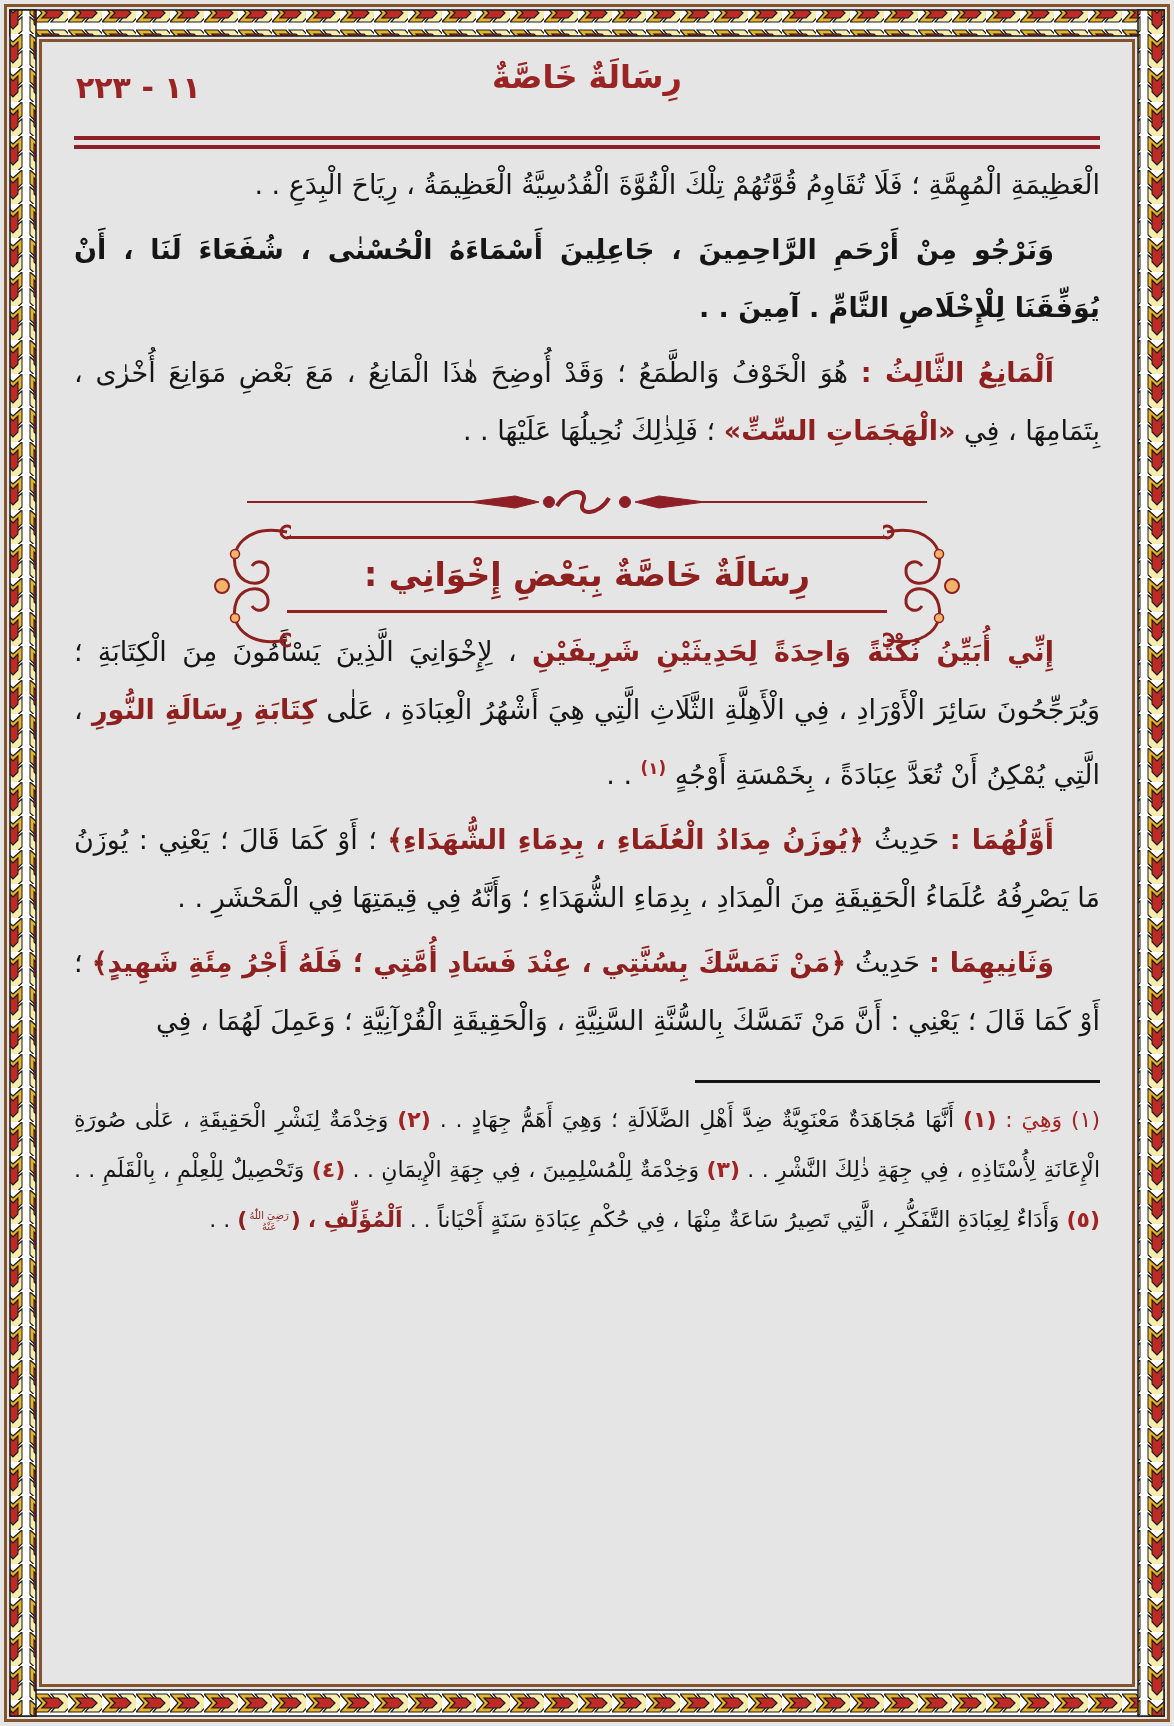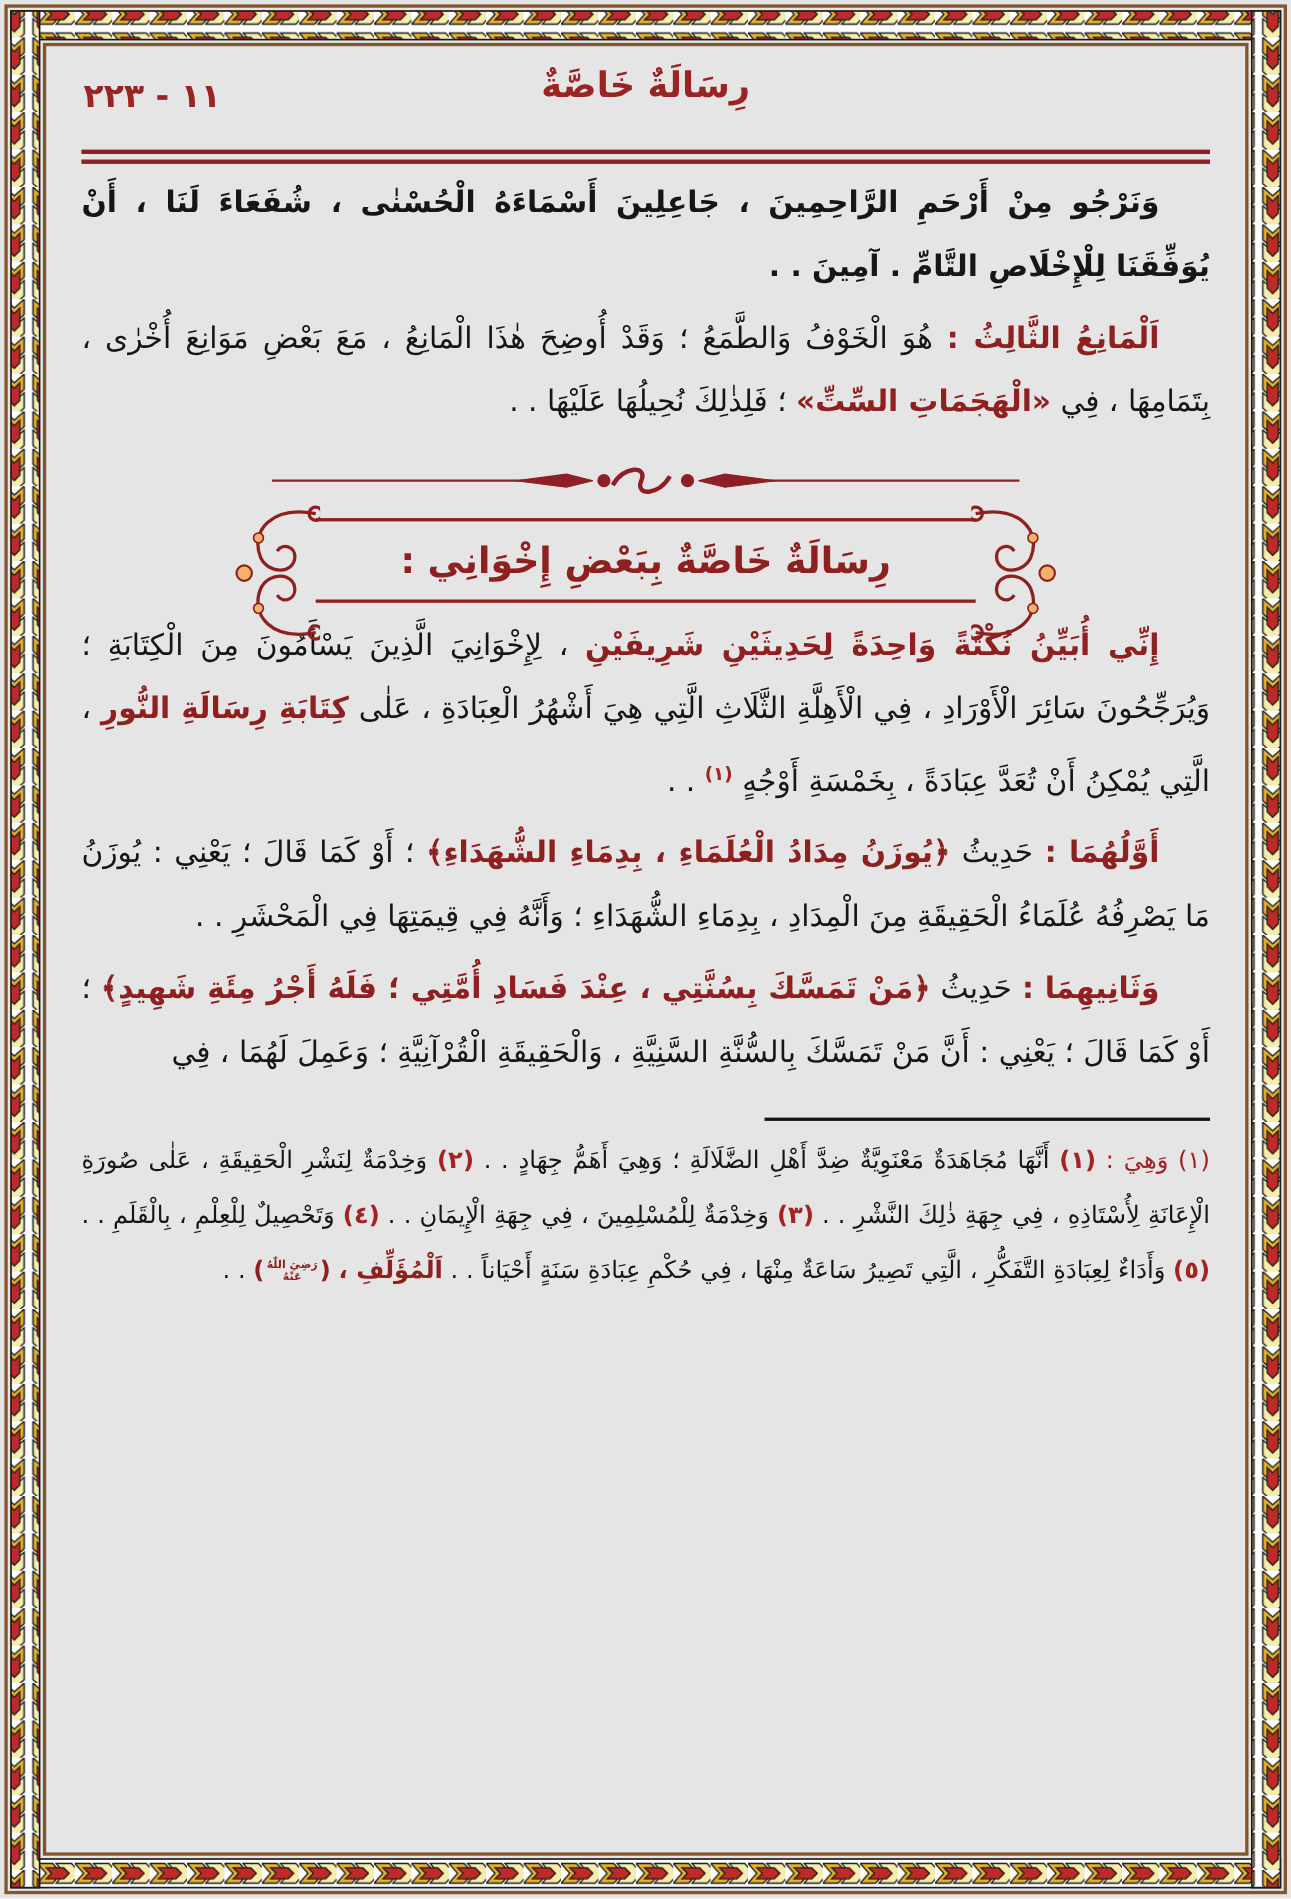--- a/index.html
+++ b/index.html
@@ -68,21 +68,21 @@
     margin:30px 0 12px auto;
   }
   .footnote{
     font-size:22px;line-height:50px;text-align:justify;color:#161616;margin:0;
   }
   .footnote .num{color:#a32222;font-weight:bold;}
   .footnote .lead{color:#a32222;font-weight:normal;}
   .author{color:#8e2020;font-weight:bold;}
   .seal{
     display:inline-block;text-align:center;vertical-align:middle;
-    font-size:10px;line-height:11px;color:#8e2020;font-weight:bold;margin:0 2px;
+    font-size:10px;line-height:11px;color:#8e2020;font-weight:normal;margin:0 2px;
   }
   .seal-paren{color:#8e2020;font-weight:bold;}
 </style>
 </head>
 <body>
 
 <div class="page">
 
   <svg class="frame-svg" width="1174" height="1726" viewBox="0 0 1174 1726" xmlns="http://www.w3.org/2000/svg">
     <defs>
@@ -110,20 +110,21 @@
   <div class="content">
 
     <div class="header">
       <div class="page-num">١١ - ٢٢٣</div>
       <div class="doc-title">رِسَالَةٌ خَاصَّةٌ</div>
     </div>
     <div class="double-rule"></div>
 
     <div class="body-text">
 
+      <p><span>الْعَظِيمَةِ الْمُهِمَّةِ ؛ فَلَا تُقَاوِمُ قُوَّتُهُمْ تِلْكَ الْقُوَّةَ الْقُدُسِيَّةُ الْعَظِيمَةُ ، رِيَاحَ الْبِدَعِ . .</span></p>
 
       <p class="indent red-b"><span>وَنَرْجُو مِنْ أَرْحَمِ الرَّاحِمِينَ ، جَاعِلِينَ أَسْمَاءَهُ الْحُسْنٰى ، شُفَعَاءَ لَنَا ، أَنْ يُوَفِّقَنَا لِلْإِخْلَاصِ التَّامِّ . آمِينَ . .</span></p>
 
       <p class="indent"><span class="red-b">اَلْمَانِعُ الثَّالِثُ :</span><span> هُوَ الْخَوْفُ وَالطَّمَعُ ؛ وَقَدْ أُوضِحَ هٰذَا الْمَانِعُ ، مَعَ بَعْضِ مَوَانِعَ أُخْرٰى ، بِتَمَامِهَا ، فِي </span><span class="red-b">«الْهَجَمَاتِ السِّتِّ»</span><span> ؛ فَلِذٰلِكَ نُحِيلُهَا عَلَيْهَا . .</span></p>
 
 
 
       <div class="divider">
         <svg width="680" height="32" viewBox="0 0 680 32" xmlns="http://www.w3.org/2000/svg">
           <g stroke="#8e1f26" fill="#8e1f26">

